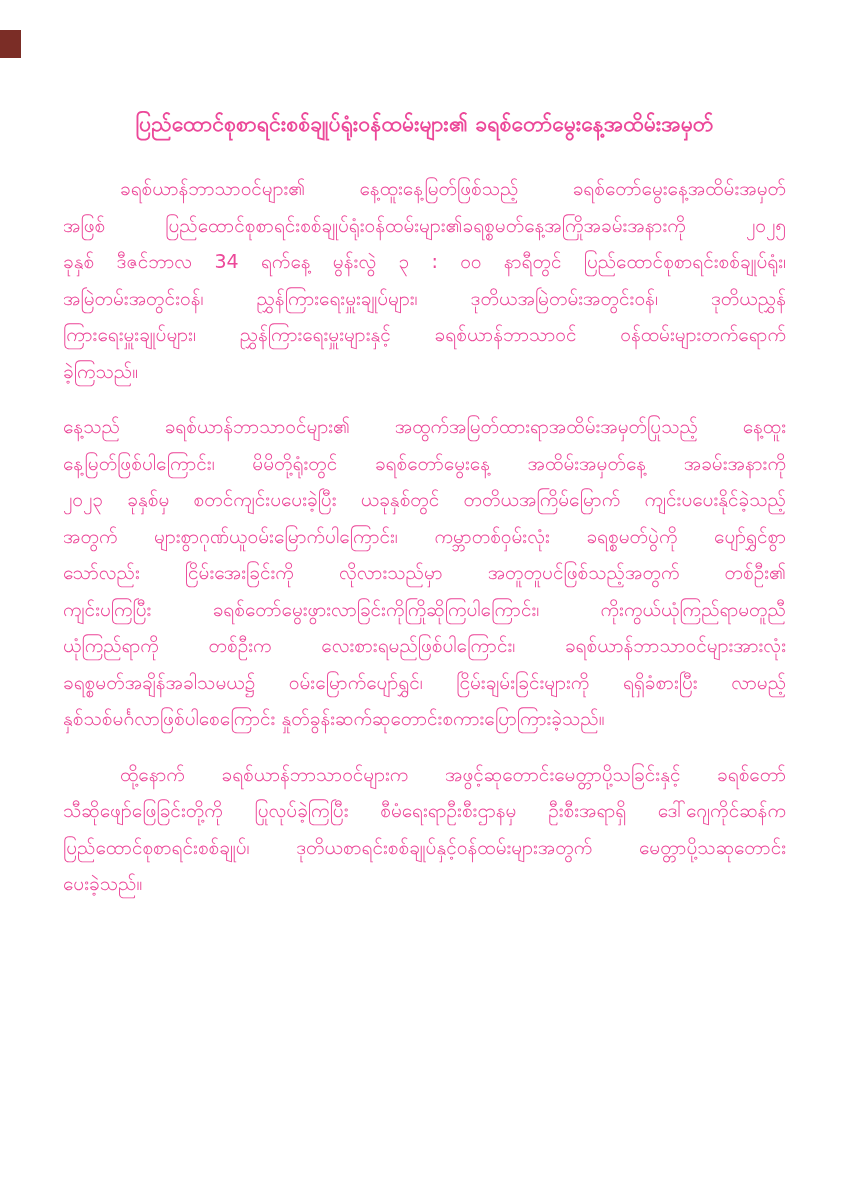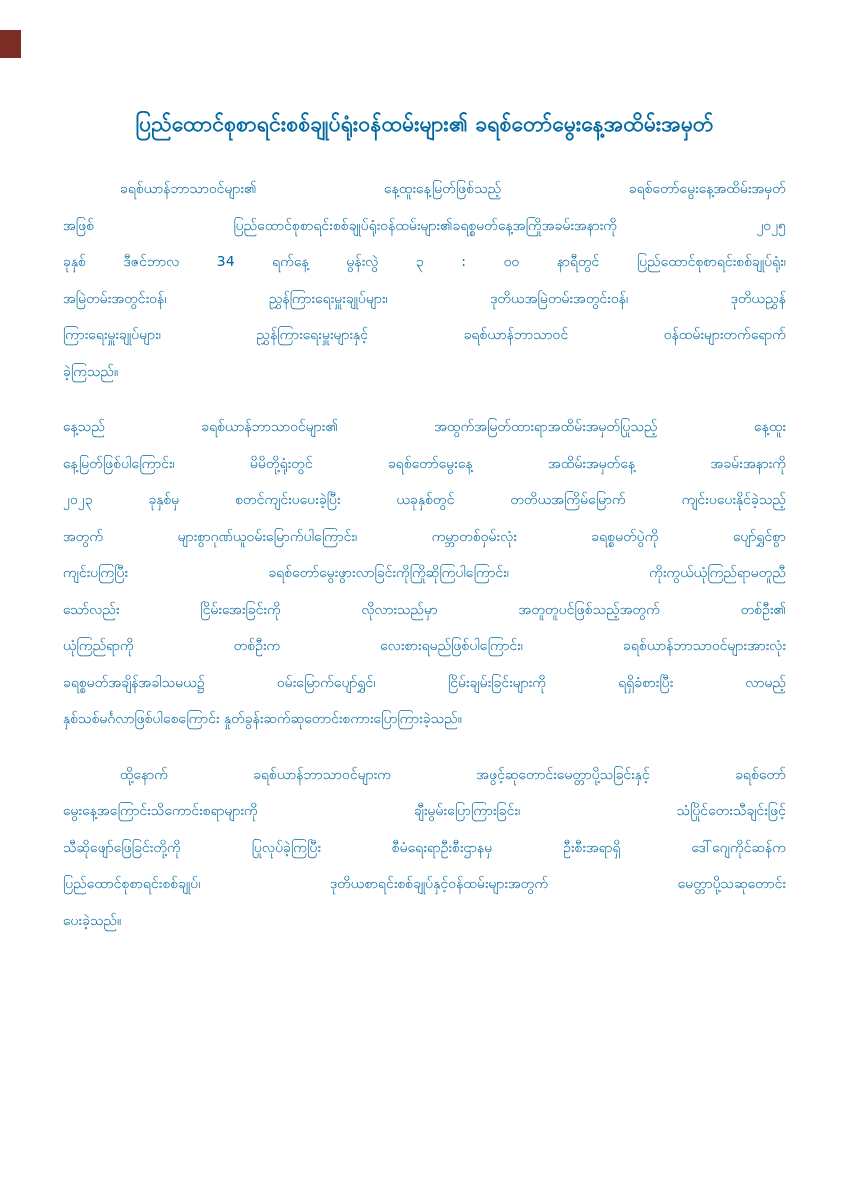--- a/index.html
+++ b/index.html
@@ -7,21 +7,21 @@
     padding: 0;
     background: #ffffff;
   }
   .page {
     position: relative;
     width: 849px;
     height: 1200px;
     background: #ffffff;
     overflow: hidden;
     font-family: "DejaVu Sans", sans-serif;
-    color: #0369a1;
+    color: #ec4899;
   }
   .corner-mark {
     position: absolute;
     left: 0;
     top: 30px;
     width: 21px;
     height: 28px;
   }
   .content {
     position: absolute;
@@ -34,21 +34,21 @@
   }
   .title-line {
     text-align: center;
     font-weight: bold;
     font-size: 21px;
     line-height: 44px;
     letter-spacing: 0.2px;
   }
   .para {
     margin: 0 0 19px 0;
-    font-size: 14px;
+    font-size: 19px;
   }
   .line {
     line-height: 36.5px;
     text-align: justify;
     text-align-last: justify;
     white-space: normal;
   }
   .line.first {
     text-indent: 57px;
   }
@@ -76,29 +76,28 @@
       <div class="line">အမြဲတမ်းအတွင်းဝန်၊ ညွှန်ကြားရေးမှူးချုပ်များ၊ ဒုတိယအမြဲတမ်းအတွင်းဝန်၊ ဒုတိယညွှန်</div>
       <div class="line">ကြားရေးမှူးချုပ်များ၊ ညွှန်ကြားရေးမှူးများနှင့် ခရစ်ယာန်ဘာသာဝင် ဝန်ထမ်းများတက်ရောက်</div>
       <div class="line last">ခဲ့ကြသည်။</div>
     </div>
 
     <div class="para">
       <div class="line">နေ့သည် ခရစ်ယာန်ဘာသာဝင်များ၏ အထွက်အမြတ်ထားရာအထိမ်းအမှတ်ပြုသည့် နေ့ထူး</div>
       <div class="line">နေ့မြတ်ဖြစ်ပါကြောင်း၊ မိမိတို့ရုံးတွင် ခရစ်တော်မွေးနေ့ အထိမ်းအမှတ်နေ့ အခမ်းအနားကို</div>
       <div class="line">၂၀၂၃ ခုနှစ်မှ စတင်ကျင်းပပေးခဲ့ပြီး ယခုနှစ်တွင် တတိယအကြိမ်မြောက် ကျင်းပပေးနိုင်ခဲ့သည့်</div>
       <div class="line">အတွက် များစွာဂုဏ်ယူဝမ်းမြောက်ပါကြောင်း၊ ကမ္ဘာတစ်ဝှမ်းလုံး ခရစ္စမတ်ပွဲကို ပျော်ရွှင်စွာ</div>
+      <div class="line">သော်လည်း ငြိမ်းအေးခြင်းကို လိုလားသည်မှာ အတူတူပင်ဖြစ်သည့်အတွက် တစ်ဦး၏</div>
       <div class="line">ကျင်းပကြပြီး ခရစ်တော်မွေးဖွားလာခြင်းကိုကြိုဆိုကြပါကြောင်း၊ ကိုးကွယ်ယုံကြည်ရာမတူညီ</div>
-      <div class="line">သော်လည်း ငြိမ်းအေးခြင်းကို လိုလားသည်မှာ အတူတူပင်ဖြစ်သည့်အတွက် တစ်ဦး၏</div>
       <div class="line">ယုံကြည်ရာကို တစ်ဦးက လေးစားရမည်ဖြစ်ပါကြောင်း၊ ခရစ်ယာန်ဘာသာဝင်များအားလုံး</div>
       <div class="line">ခရစ္စမတ်အချိန်အခါသမယ၌ ဝမ်းမြောက်ပျော်ရွှင်၊ ငြိမ်းချမ်းခြင်းများကို ရရှိခံစားပြီး လာမည့်</div>
       <div class="line last">နှစ်သစ်မင်္ဂလာဖြစ်ပါစေကြောင်း နှုတ်ခွန်းဆက်ဆုတောင်းစကားပြောကြားခဲ့သည်။</div>
     </div>
 
     <div class="para">
       <div class="line first">ထို့နောက် ခရစ်ယာန်ဘာသာဝင်များက အဖွင့်ဆုတောင်းမေတ္တာပို့သခြင်းနှင့် ခရစ်တော်</div>
-      <div class="line">မွေးနေ့အကြောင်းသိကောင်းစရာများကို ချီးမွမ်းပြောကြားခြင်း၊ သံပြိုင်တေးသီချင်းဖြင့်</div>
       <div class="line">သီဆိုဖျော်ဖြေခြင်းတို့ကို ပြုလုပ်ခဲ့ကြပြီး စီမံရေးရာဦးစီးဌာနမှ ဦးစီးအရာရှိ ဒေါ်ဂျေကိုင်ဆန်က</div>
       <div class="line">ပြည်ထောင်စုစာရင်းစစ်ချုပ်၊ ဒုတိယစာရင်းစစ်ချုပ်နှင့်ဝန်ထမ်းများအတွက် မေတ္တာပို့သဆုတောင်း</div>
       <div class="line last">ပေးခဲ့သည်။</div>
     </div>
 
   </div>
 </div>
 
 </body></html>

